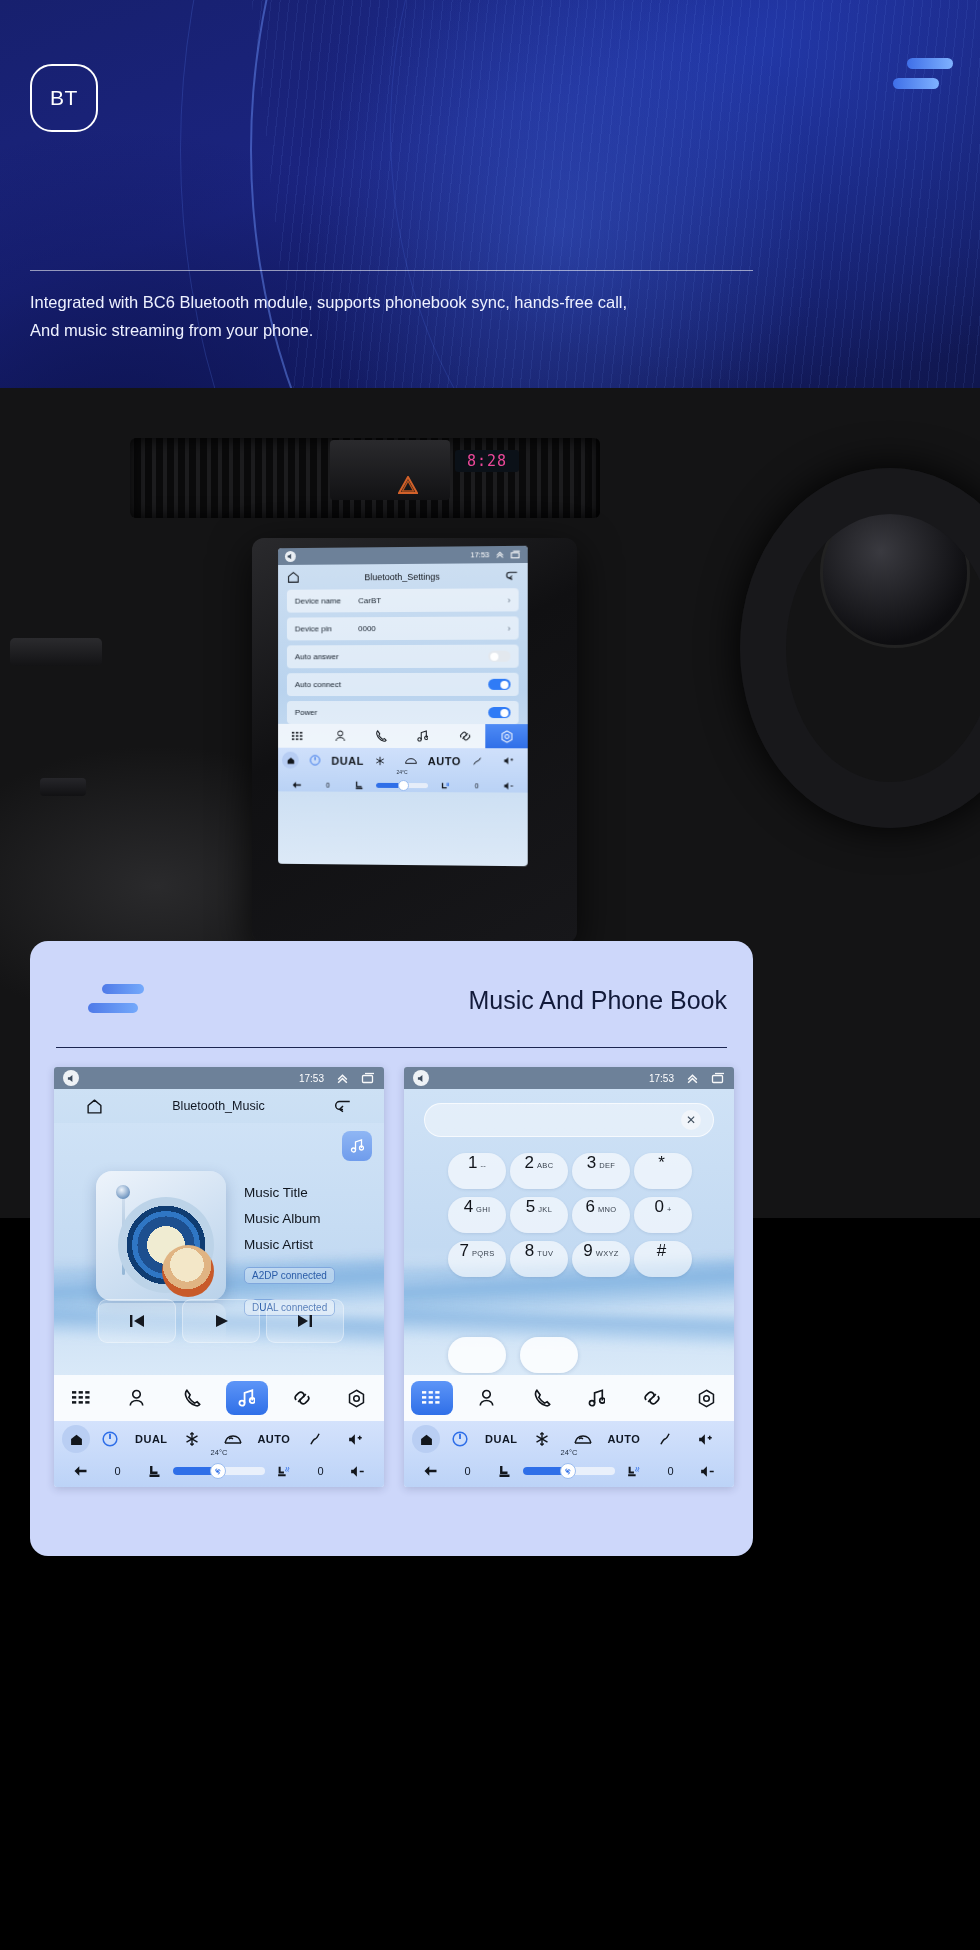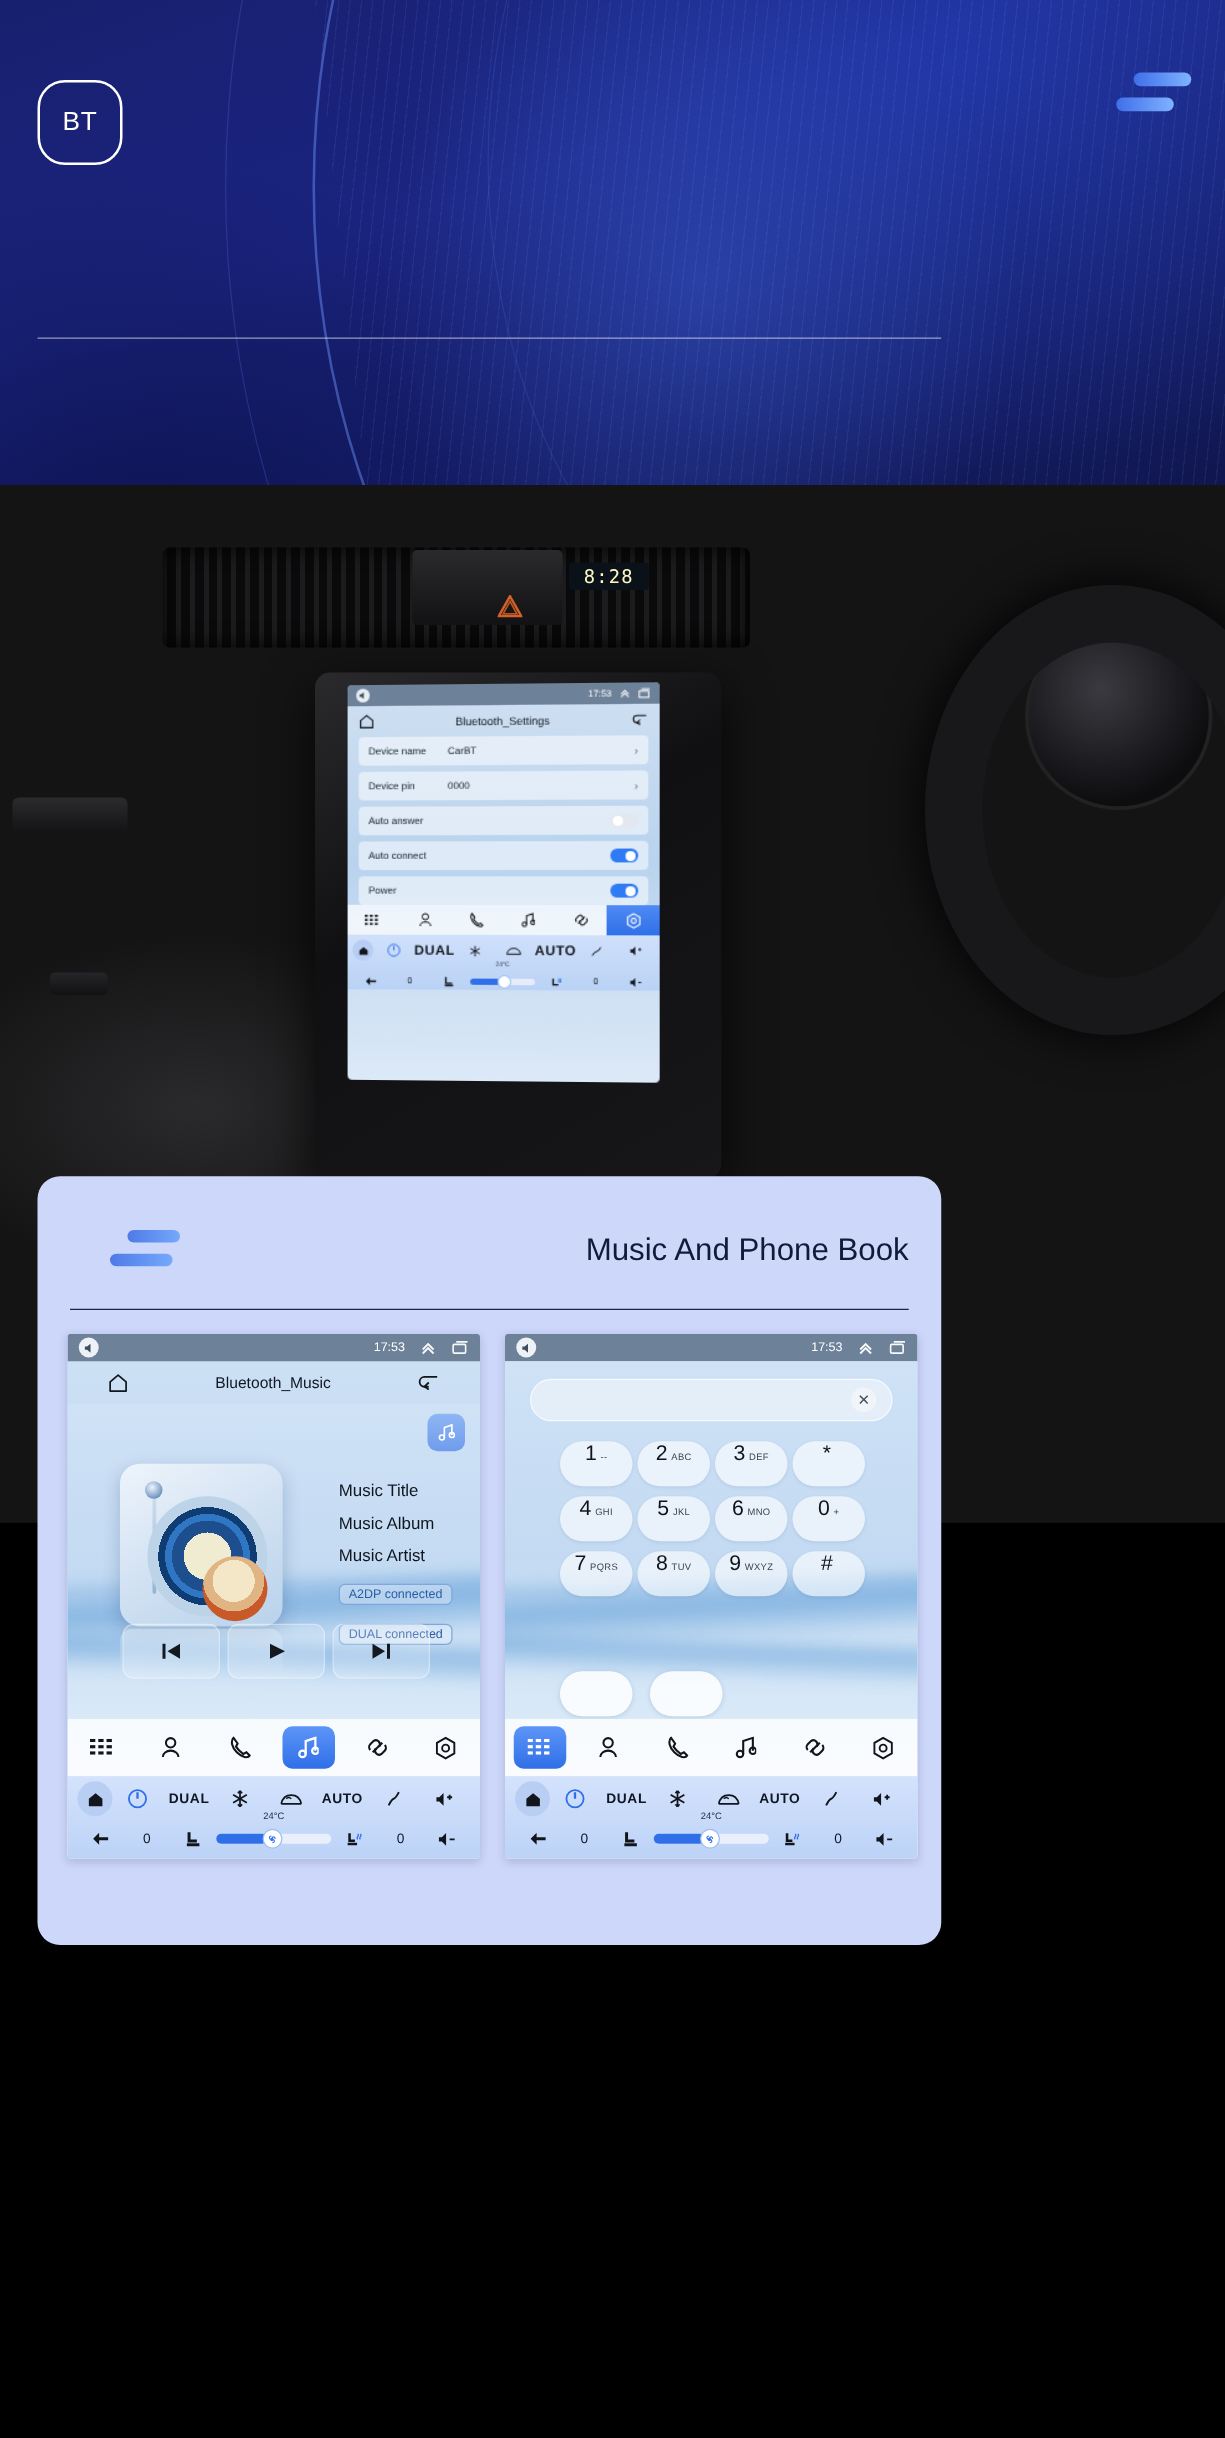--- a/index.html
+++ b/index.html
@@ -70,21 +70,21 @@
     overflow:hidden;
   }
   .dash-top {
     position:absolute; left:130px; top:50px; width:470px; height:80px;
     background: repeating-linear-gradient(90deg,#1c1c1e 0px,#1c1c1e 4px,#0a0a0b 4px,#0a0a0b 11px);
     border-radius:6px; box-shadow:0 0 18px #000 inset;
   }
   .vent-block { position:absolute; left:330px; top:52px; width:120px; height:60px; background:linear-gradient(180deg,#2a2a2d,#121214); border-radius:4px; }
   .clock-dsp {
     position:absolute; left:455px; top:62px; width:64px; height:22px;
-    background:#0b1118; border-radius:3px; color:#fef9c3;
+    background:#0b1118; border-radius:3px; color:#ec4899;
     font-family:"DejaVu Sans Mono", monospace; font-size:15px; letter-spacing:1px;
     display:flex; align-items:center; justify-content:center;
   }
   .hazard {
     position:absolute; left:398px; top:88px; width:20px; height:18px;
   }
   .bezel {
     position:absolute; left:252px; top:150px; width:325px; height:405px;
     background:linear-gradient(150deg,#2a2a2d 0%, #101012 40%, #17171a 100%);
     border-radius:12px; box-shadow:0 12px 40px rgba(0,0,0,.75);
@@ -218,21 +218,21 @@
   }
   .album .tone {
     position:absolute; left:20px; top:14px; width:14px; height:14px; border-radius:50%;
     background: radial-gradient(circle at 40% 35%, #eef4fb, #3c6fa8);
   }
   .album .arm { position:absolute; left:26px; top:26px; width:3px; height:78px; background:linear-gradient(180deg,#cfdded,#94b6d6); border-radius:2px; }
   .album-refl {
     position:absolute; left:42px; top:180px; width:130px; height:44px; border-radius:10px;
     background:linear-gradient(180deg, rgba(210,228,244,.55), rgba(210,228,244,0));
   }
-  .meta { position:absolute; left:190px; top:62px; display:flex; flex-direction:column; gap:11px;margin-left:27px; }
+  .meta { position:absolute; left:190px; top:62px; display:flex; flex-direction:column; gap:11px; }
   .meta .m { font-size:13.5px; color:#10161f; }
   .badge {
     margin-top:4px; align-self:flex-start; border:1px solid #7fa7dd; border-radius:5px;
     padding:2px 7px; font-size:10px; color:#2a5ca8; background:rgba(255,255,255,.35);
   }
   .ctrls { position:absolute; left:44px; bottom:32px; display:flex; gap:6px; }
   .ctrl {
     width:78px; height:44px; border-radius:9px;
     background:rgba(255,255,255,.22); border:1px solid rgba(255,255,255,.35);
     display:flex; align-items:center; justify-content:center;
@@ -293,20 +293,24 @@
     <div class="bt-badge">
       <span>BT</span>
     </div>
 
     <div class="hero-logo">
       <span class="bar bar1"></span>
       <span class="bar bar2"></span>
     </div>
 
     <div class="hero-rule"></div>
+    <div class="hero-sub">
+      <div>Integrated with BC6 Bluetooth module, supports phonebook sync, hands-free call,</div>
+      <div>And music streaming from your phone.</div>
+    </div>
   </section>
 
   <section class="car">
     <div class="dash-top"></div>
     <div class="vent-block"></div>
     <div class="clock-dsp">8:28</div>
     <div class="hazard">
       <svg width="20" height="18" viewBox="0 0 20 18">
           <path d="M10 1 L19 17 H1 Z" fill="none" stroke="#d2612a" stroke-width="2"></path>
           <path d="M10 5 L15.5 15 H4.5 Z" fill="none" stroke="#b8531f" stroke-width="1.4"></path>

